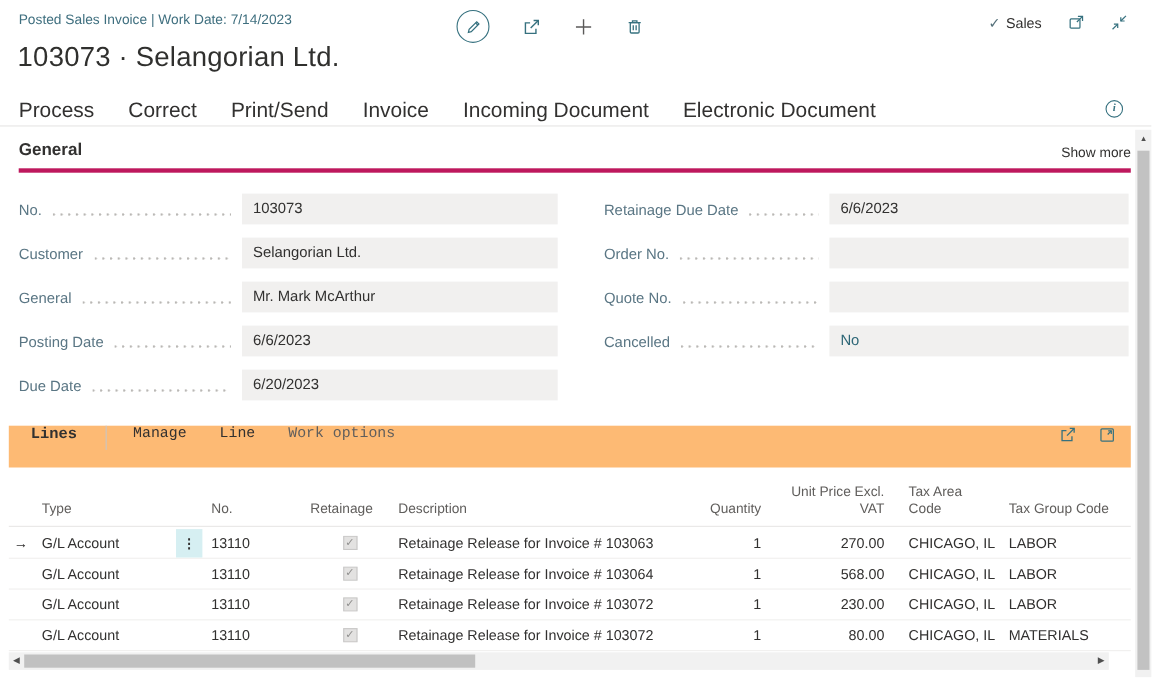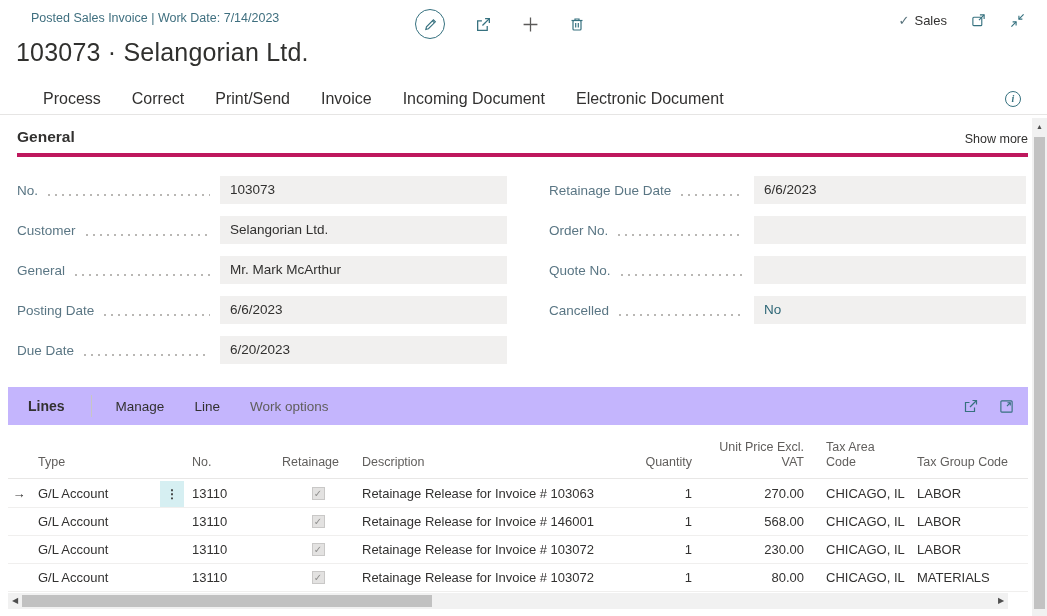--- a/index.html
+++ b/index.html
@@ -2,32 +2,32 @@
 <html><head>
 <meta charset="utf-8">
 <style>
   * { box-sizing: border-box; margin: 0; padding: 0; }
   html,body { background:#fff; }
   body { font-family: "Liberation Sans", sans-serif; color:#323130; }
   #app { position:relative; width:1047px; height:616px; background:#fff; overflow:hidden; }
 
   
   .caption-bar { position:absolute; top:9px; left:17px; right:22px; height:22px; }
-  .caption { position:absolute; left:0; top:2px; font-size:12.5px; color:#3f6f7f; white-space:nowrap;margin-left:14px; }
+  .caption { position:absolute; left:0; top:2px; font-size:12.5px; color:#3f6f7f; white-space:nowrap; }
   .center-icons { position:absolute; left:398px; top:0; display:flex; align-items:center; gap:30px; }
   .icon-btn { display:flex; align-items:center; justify-content:center; color:#36717f; cursor:pointer; }
   .pencil-circle { width:30px; height:30px; border:1px solid #36717f; border-radius:50%; }
   .right-status { position:absolute; right:0; top:4px; display:flex; align-items:center; gap:24px; }
   .saved { font-size:13px; color:#323130; display:flex; align-items:center; gap:5px; }
   .saved .chk { color:#55707a; font-size:13px; }
 
   .page-title { position:absolute; top:38px; left:16px; font-size:25px; font-weight:400; color:#30302e; letter-spacing:.2px; }
 
   
-  .action-bar { position:absolute; top:90px; left:17px; right:60px; display:flex; gap:31px; font-size:16px;margin-left:26px; }
+  .action-bar { position:absolute; top:90px; left:17px; right:60px; display:flex; gap:31px; font-size:19px; }
   .action-item { color:#323130; cursor:pointer; white-space:nowrap; }
   .info-btn { position:absolute; top:91px; right:26px; width:16px; height:16px; border:1px solid #36717f; border-radius:50%; color:#36717f; font-size:10px; line-height:14px; text-align:center; font-family:"Liberation Serif",serif; font-style:italic; font-weight:bold; }
   .top-divider { position:absolute; top:114px; left:0; width:100%; height:1px; background:#e6e5e4; }
 
   
   .general-head { position:absolute; top:128px; left:17px; width:1011px; display:flex; justify-content:space-between; align-items:flex-end; border-bottom:4px solid #be185d; padding-bottom:7px; }
   .general-title { font-size:15.5px; font-weight:bold; color:#323130; }
   .show-more { font-size:12.5px; color:#323130; cursor:pointer; }
 
   .fields-col { position:absolute; top:176px; }
@@ -41,21 +41,21 @@
   .fvalue { flex:0 0 auto; height:28px; background:#f1f0ef; font-size:13.5px; color:#31302f; line-height:28px; padding:0 10px; overflow:hidden; white-space:nowrap; }
   .col-left .fvalue { width:287px; }
   .col-right .fvalue { width:272px; }
   .fvalue.linkish { color:#2e6777; }
   .fvalue.empty { color:transparent; }
   .toggle-slot { flex:0 0 272px; height:28px; background:transparent; display:flex; align-items:center; }
   .toggle { width:36px; height:18px; border:1px solid #8a8886; border-radius:10px; background:#fff; position:relative; }
   .toggle .knob { position:absolute; left:2px; top:2px; width:12px; height:12px; border-radius:50%; background:#8a8886; }
 
   
-  .lines-toolbar { position:absolute; top:387px; left:8px; width:1020px; height:38px; background:#c4b5fd; display:flex; align-items:center; padding:0 14px 0 20px; }
+  .lines-toolbar { position:absolute; top:387px; left:8px; width:1020px; height:38px; background:#fdba74; display:flex; align-items:flex-start; padding:0 14px 0 20px;font-family:Liberation Mono, monospace; }
   .lines-tab { font-size:14px; font-weight:bold; color:#323130; }
   .tab-divider { width:1px; height:22px; background:#c8c6c4; margin:0 24px 0 26px; }
   .menu-tab { font-size:13.5px; color:#323130; margin-right:30px; cursor:pointer; }
   .menu-tab.quiet { color:#605e5c; margin-right:0; }
   .lines-toolbar .spacer { flex:1; }
   .lines-icons { display:flex; align-items:center; gap:20px; color:#36717f; }
 
   .grid-row { display:grid; grid-template-columns:30px 122px 32px 90px 80px 283px 55px 112px 95px 1fr; align-items:center; }
   .thead { position:absolute; top:425px; left:8px; width:1020px; height:54px; align-items:end; padding-bottom:7px; border-bottom:1px solid #e8e7e6; }
   .th { font-size:12.5px; color:#605e5c; line-height:1.25; padding-right:8px; }
@@ -283,21 +283,21 @@
     </div>
 
     <div class="grid-row trow">
       <div class="cell"></div>
       <div class="cell">G/L Account</div>
       <div class="cell"></div>
       <div class="cell">13110</div>
       <div class="cell">
           <span class="cb checked" style="display:block;">✓</span>
         </div>
-      <div class="cell">Retainage Release for Invoice # 146001</div>
+      <div class="cell">Retainage Release for Invoice # 103064</div>
       <div class="cell num">1</div>
       <div class="cell num">568.00</div>
       <div class="cell" style="padding-left:14px;">CHICAGO, IL</div>
       <div class="cell" style="padding-left:10px;">LABOR</div>
     </div>
 
     <div class="grid-row trow">
       <div class="cell"></div>
       <div class="cell">G/L Account</div>
       <div class="cell"></div>

